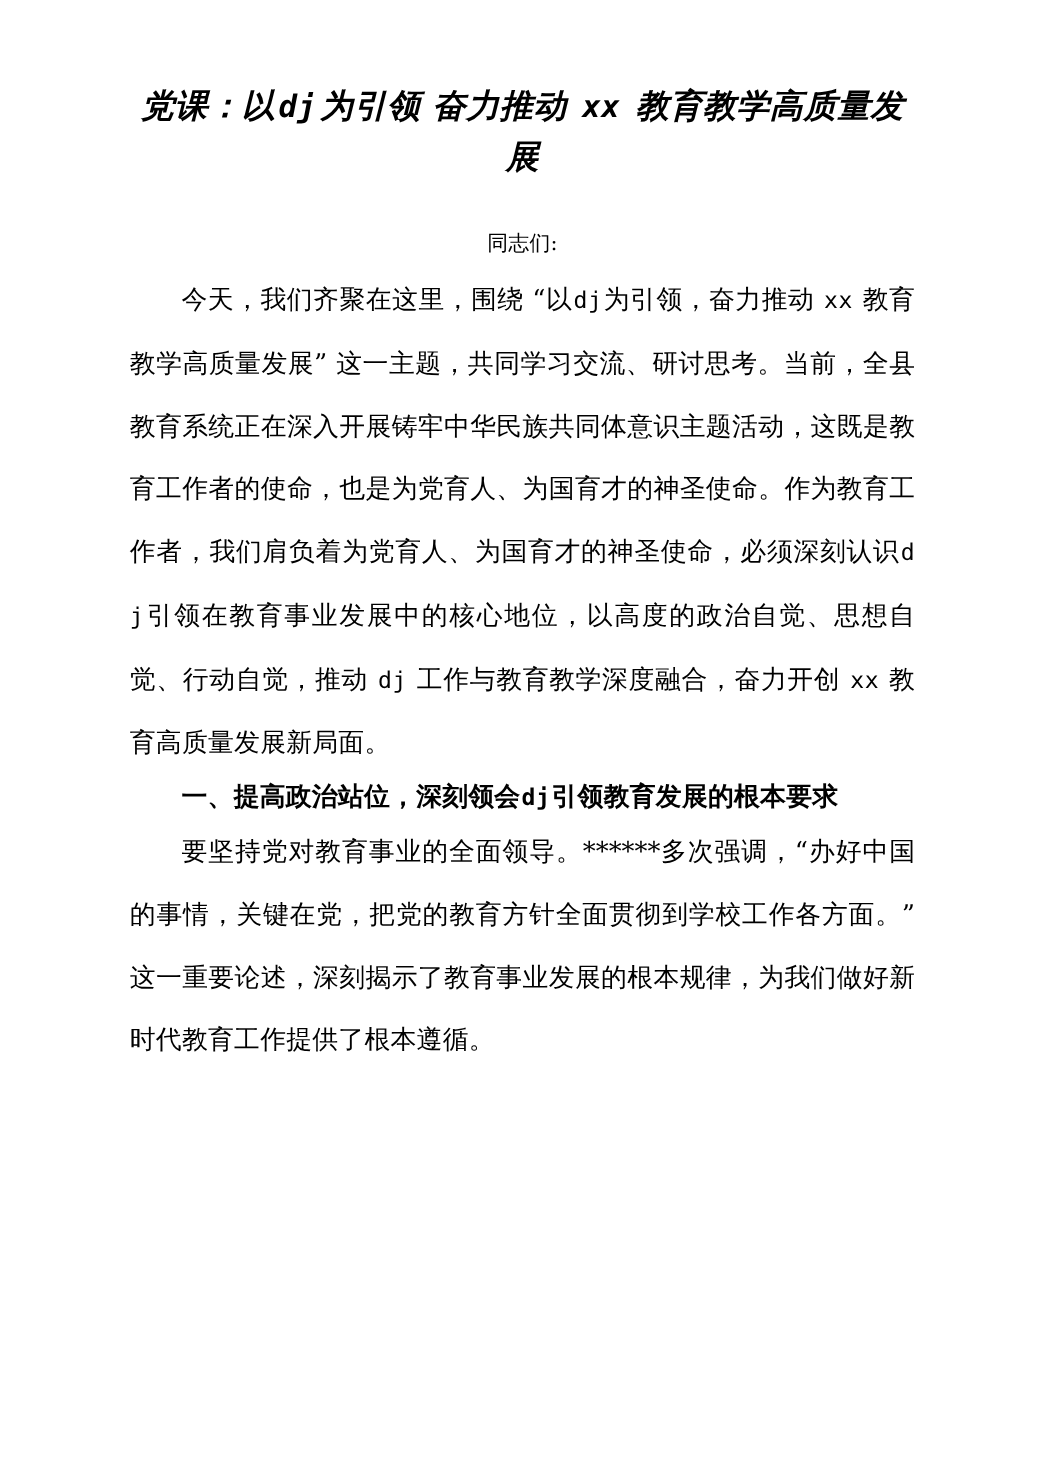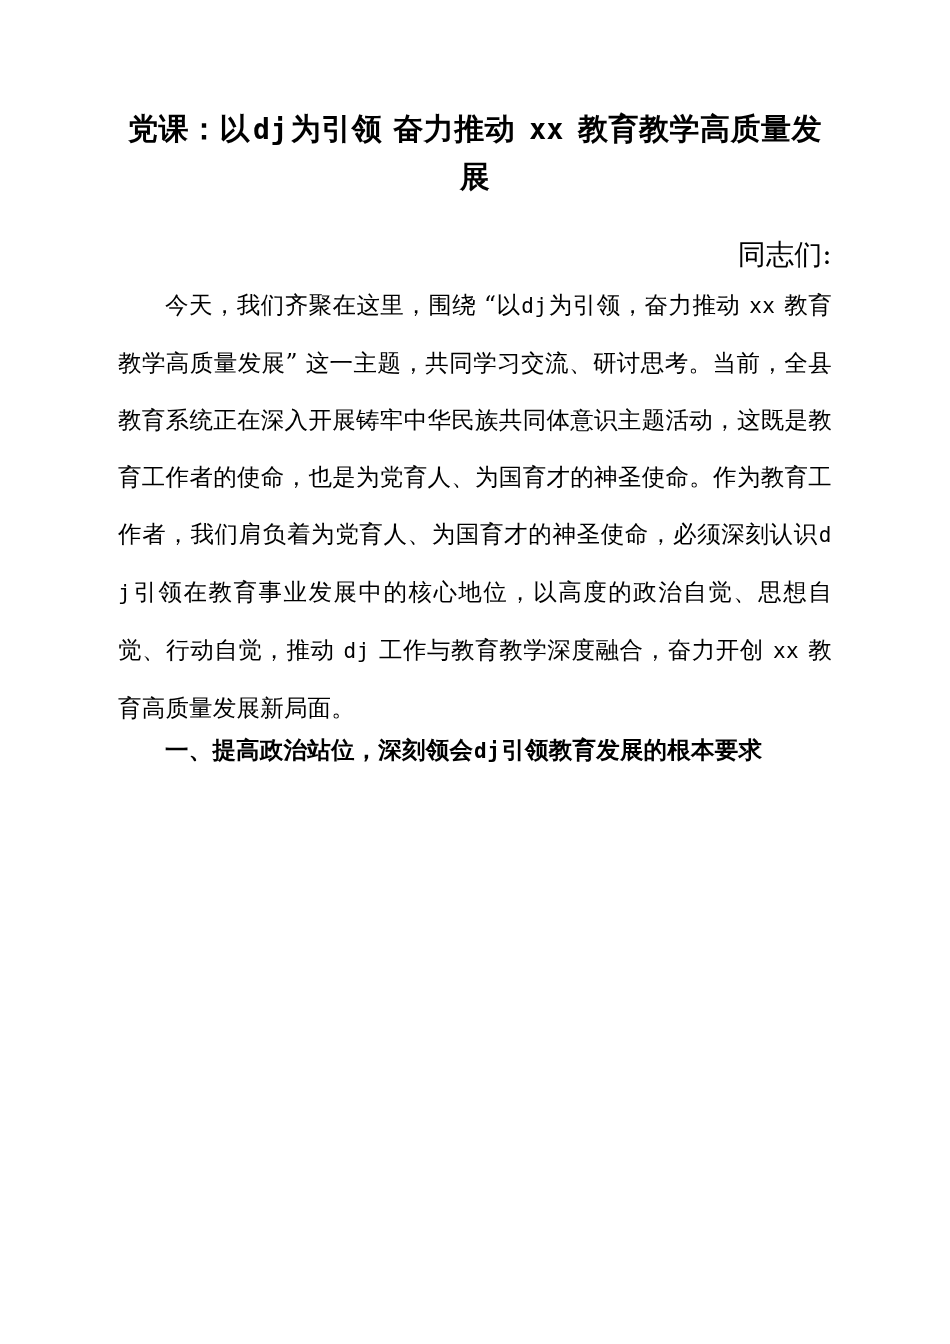--- a/index.html
+++ b/index.html
@@ -28,54 +28,55 @@
   
   .content {
     position: absolute;
     left: 118px;
     top: 0;
     width: 714px;
   }
 
   .doc-title {
     margin: 0;
-    padding-top: 105px;
+    padding-top: 73px;
     font-family: "DejaVu Serif", "Liberation Serif", serif;
     font-weight: bold;
     font-size: 30px;
     line-height: 47px;
     text-align: center;
     letter-spacing: 0.5px;
     word-break: break-all;
+    font-style: italic;
   }
 
   .salutation {
     margin: 0;
     padding-top: 32px;
-    font-size: 28px;
+    font-size: 19px;
     line-height: 45px;
     letter-spacing: 0.2px;
-    text-align: right;
+    text-align: center;
   }
 
   p.body-para {
     margin: 0;
     font-size: 23.5px;
     line-height: 57px;
     letter-spacing: 0.2px;
     text-align: justify;
     text-justify: inter-character;
     text-indent: 2em;
     word-break: break-all;
   }
 
   p.section-heading {
     margin: 0;
     font-size: 23.5px;
-    line-height: 26px;
+    line-height: 41px;
     font-weight: bold;
     letter-spacing: 0.2px;
     text-align: left;
     text-indent: 2em;
     word-break: break-all;
   }
 
   
   .latin {
     font-family: "DejaVu Sans Mono", "Liberation Mono", monospace;
@@ -103,16 +104,17 @@
 <div class="page">
   <div class="content">
 
     <h1 class="doc-title">党课：以<span class="latin">dj</span>为引领 奋力推动 <span class="latin">xx</span> 教育教学高质量发展</h1>
 
     <div class="salutation">同志们:</div>
 
     <div id="body-blocks">
         <p class="body-para">今天，我们齐聚在这里，围绕 “以<span class="latin">dj</span>为引领，奋力推动 <span class="latin">xx</span> 教育教学高质量发展” 这一主题，共同学习交流、研讨思考。当前，全县教育系统正在深入开展铸牢中华民族共同体意识主题活动，这既是教育工作者的使命，也是为党育人、为国育才的神圣使命。作为教育工作者，我们肩负着为党育人、为国育才的神圣使命，必须深刻认识<span class="latin">dj</span>引领在教育事业发展中的核心地位，以高度的政治自觉、思想自觉、行动自觉，推动 <span class="latin">dj</span> 工作与教育教学深度融合，奋力开创 <span class="latin">xx</span> 教育高质量发展新局面。</p>
         <p class="section-heading">一、提高政治站位，深刻领会<span class="latin">dj</span>引领教育发展的根本要求</p>
+        <p class="body-para">要坚持党对教育事业的全面领导。<span class="stars">******</span>多次强调，“办好中国的事情，关键在党，把党的教育方针全面贯彻到学校工作各方面。” 这一重要论述，深刻揭示了教育事业发展的根本规律，为我们做好新时代教育工作提供了根本遵循。</p>
       </div>
 
   </div>
 </div>
 
 </body></html>

